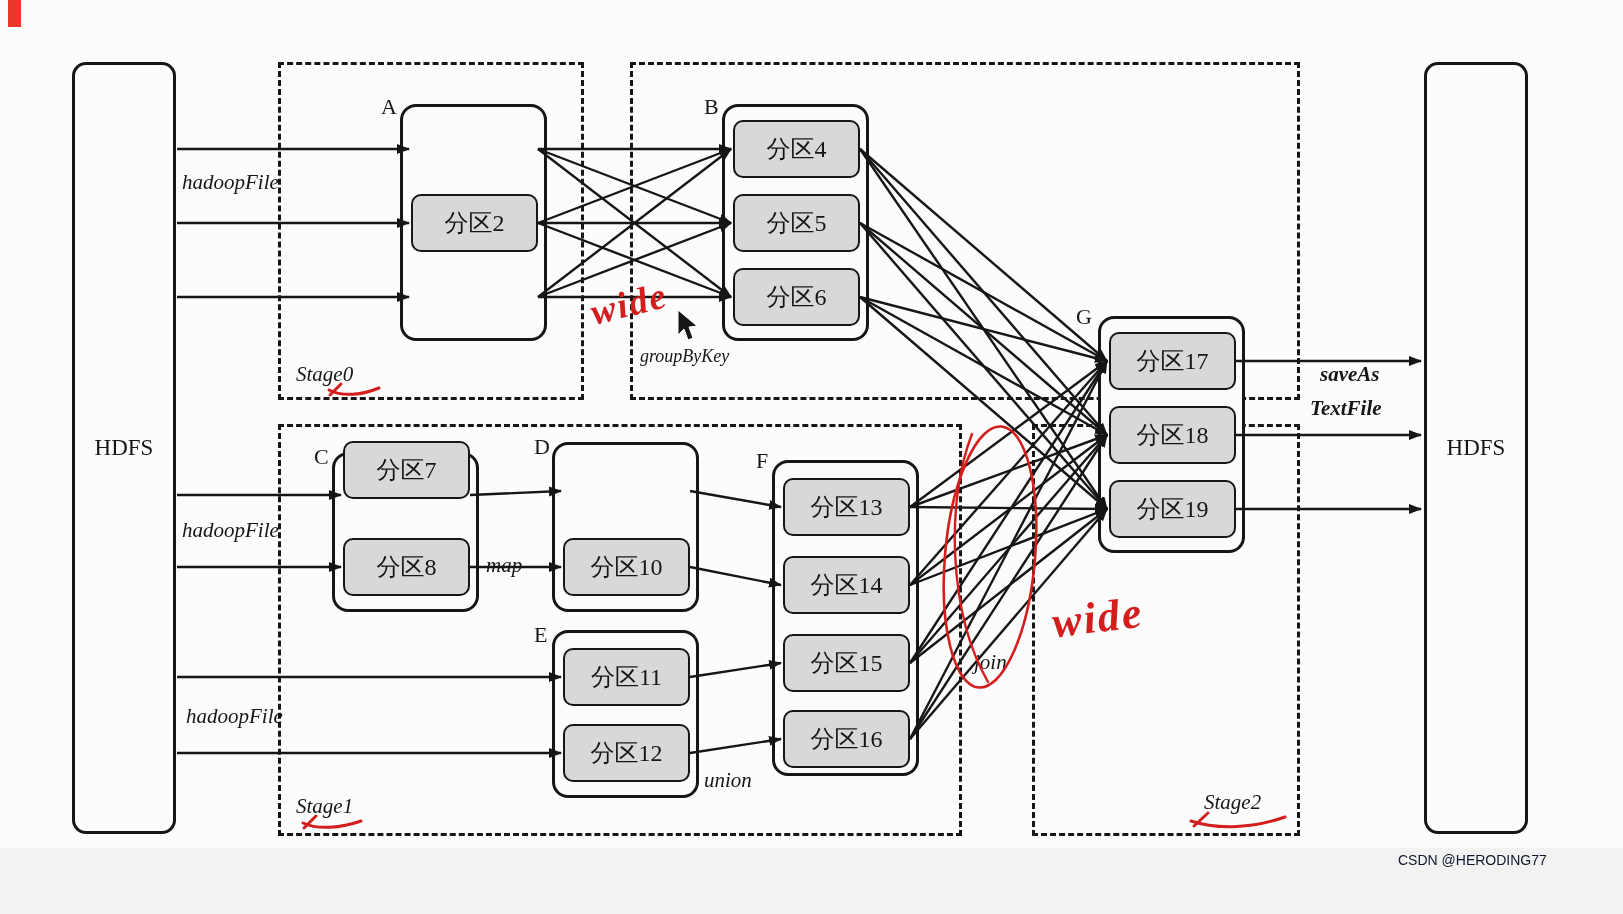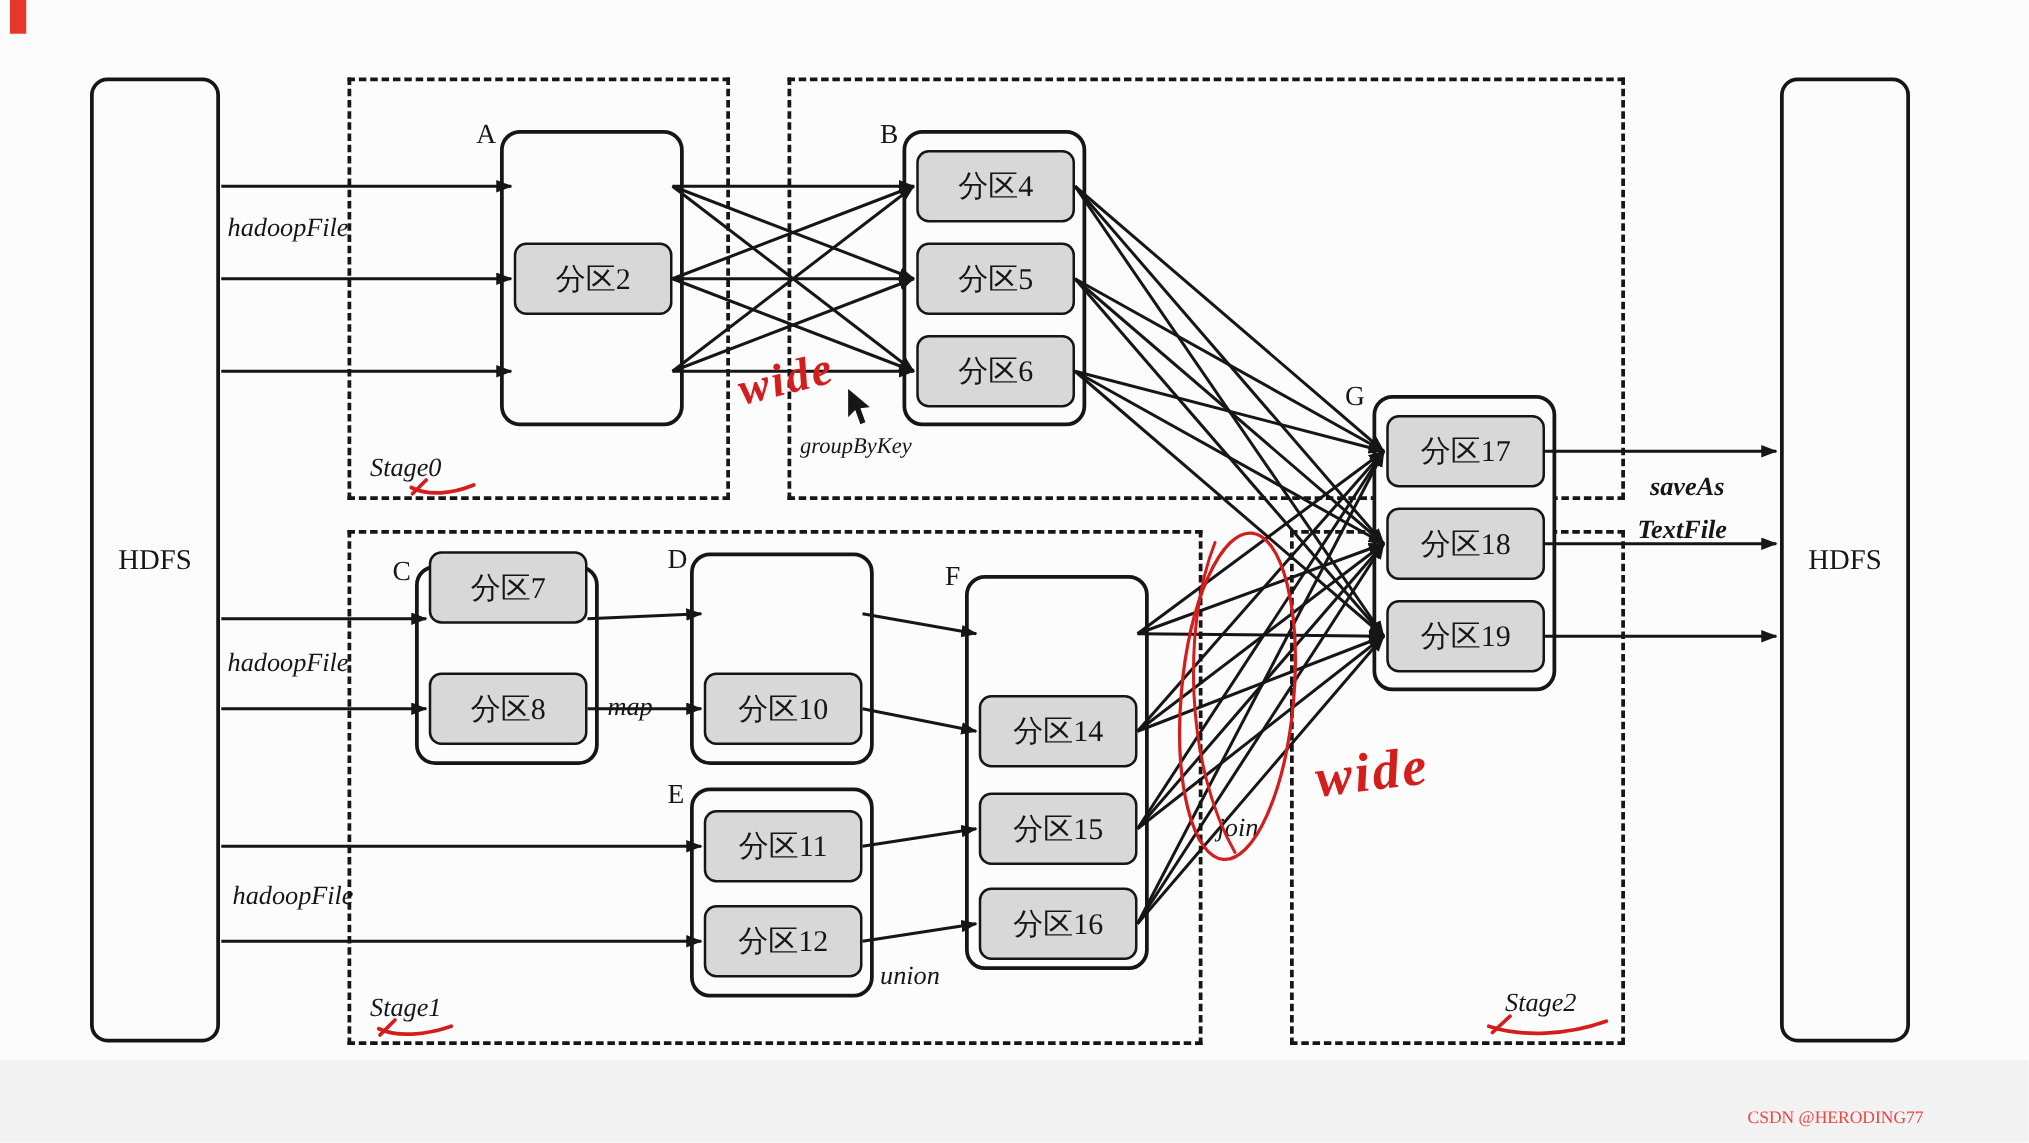--- a/index.html
+++ b/index.html
@@ -19,28 +19,28 @@
   }
   .stage { position: absolute; border: 3px dashed #161616; z-index: 1; }
   .group { position: absolute; border: 3px solid #161616; border-radius: 16px; background: #fcfcfc; z-index: 2; }
   .part {
     position: absolute; width: 127px; height: 58px; z-index: 3;
     background: #d8d8d8; border: 2px solid #161616; border-radius: 10px;
     display: flex; align-items: center; justify-content: center; font-size: 24px;
   }
   .lbl { position: absolute; font-size: 21px; z-index: 4; white-space: nowrap; font-style: italic; }
   .glabel { position: absolute; font-size: 22px; z-index: 4; }
-  .bold { font-weight: bold; margin-top: 15px; }
+  .bold { font-weight: bold; }
   .hand {
     position: absolute; color: #d41d1d; font-style: italic; font-weight: bold;
     z-index: 11; letter-spacing: 2px; white-space: nowrap;
   }
   .corner-mark { position:absolute; left:8px; top:0; width:13px; height:27px; background:#e8372c; z-index:5; }
-  .watermark { position:absolute; left:1398px; top:887px; font-size:14px; color:#ef4444;
-    font-family:Liberation Serif, serif; z-index:5; white-space:nowrap; }
+  .watermark { position:absolute; left:1398px; top:852px; font-size:14px; color:#0f172a;
+    font-family:Liberation Sans, sans-serif; z-index:5; white-space:nowrap; }
   #overlay { position:absolute; left:0; top:0; width:1623px; height:914px; z-index:10; pointer-events:none; }
   #edge-lines line { stroke:#161616; stroke-width:2.4px; }
 </style>
 </head>
 <body>
 
 <div class="canvas">
 
   <div class="bottom-band"></div>
   <div class="corner-mark"></div>
@@ -76,20 +76,21 @@
   <div class="glabel" style="left:534px;top:434px">D</div>
   <div class="part" style="left:563px;top:538px">分区10</div>
 
   <div class="group" style="left:552px;top:630px;width:147px;height:168px"></div>
   <div class="glabel" style="left:534px;top:622px">E</div>
   <div class="part" style="left:563px;top:648px">分区11</div>
   <div class="part" style="left:563px;top:724px">分区12</div>
 
   <div class="group" style="left:772px;top:460px;width:147px;height:316px"></div>
   <div class="glabel" style="left:756px;top:448px">F</div>
+  <div class="part" style="left:783px;top:478px">分区13</div>
   <div class="part" style="left:783px;top:556px">分区14</div>
   <div class="part" style="left:783px;top:634px">分区15</div>
   <div class="part" style="left:783px;top:710px">分区16</div>
 
   <div class="group" style="left:1098px;top:316px;width:147px;height:237px"></div>
   <div class="glabel" style="left:1076px;top:304px">G</div>
   <div class="part" style="left:1109px;top:332px">分区17</div>
   <div class="part" style="left:1109px;top:406px">分区18</div>
   <div class="part" style="left:1109px;top:480px">分区19</div>
 

